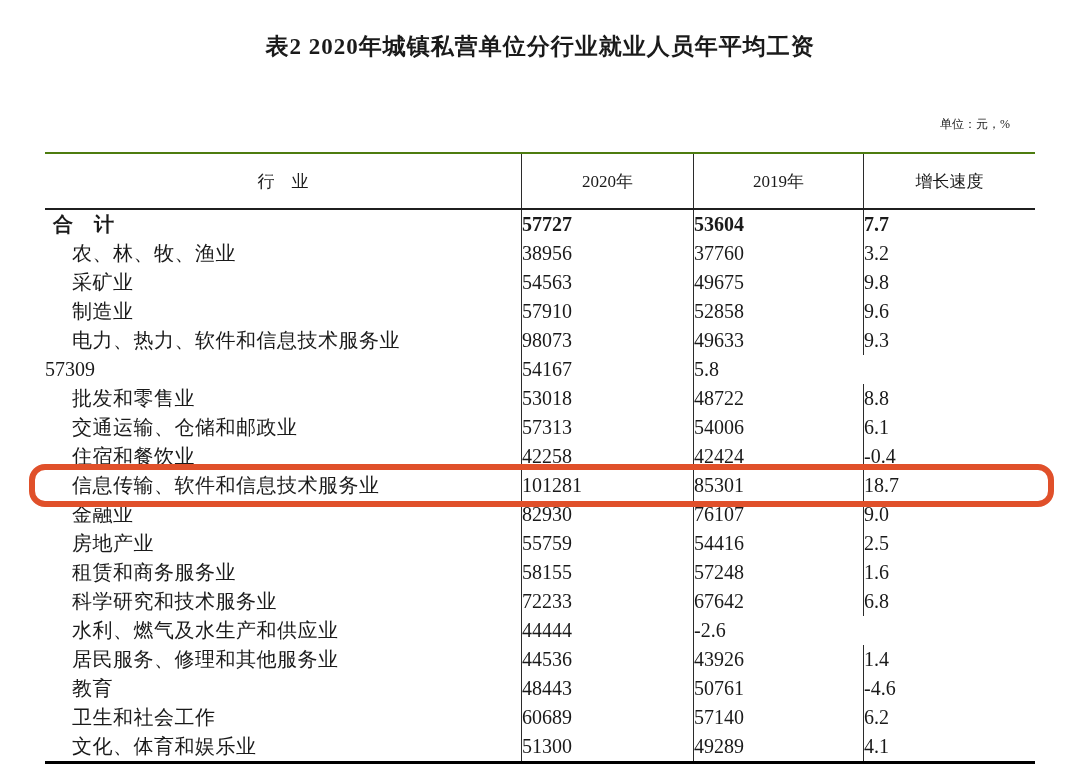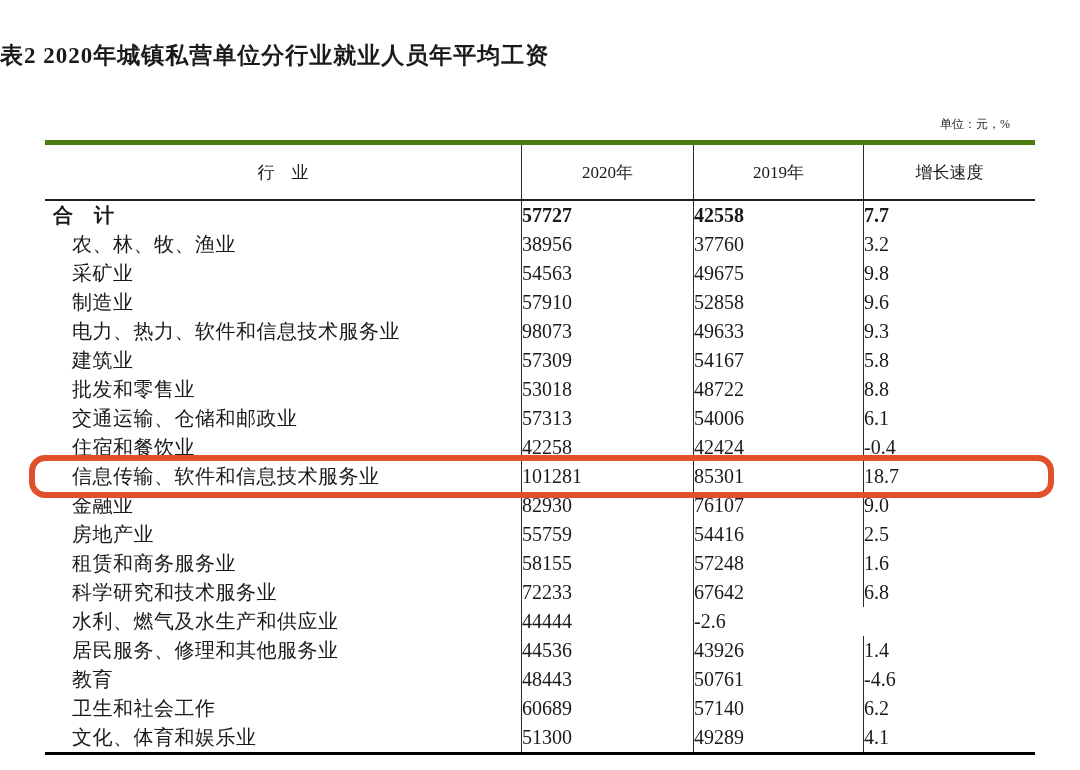--- a/index.html
+++ b/index.html
@@ -10,41 +10,41 @@
   body {
     width: 1080px;
     height: 770px;
     position: relative;
     font-family: "Liberation Serif", "DejaVu Serif", serif;
     color: #1a1a1a;
     overflow: hidden;
   }
   .title {
     position: absolute;
-    top: 40px;
+    top: 31px;
     left: 0;
     width: 100%;
     margin: 0;
-    text-align: left;
+    text-align: center;
     font-size: 23px;
     font-weight: bold;
     letter-spacing: 1px;
   }
   .unit {
     position: absolute;
     top: 116px;
     right: 70px;
     font-size: 12px;
   }
   .table {
     position: absolute;
-    top: 140px;
+    top: 152px;
     left: 45px;
     width: 990px;
-    border-top: 5px solid #4d7c0f;
+    border-top: 2px solid #4d7c0f;
     border-bottom: 3px solid #000;
   }
   .header-row {
     display: grid;
     grid-template-columns: 476px 172px 170px 172px;
     height: 54px;
     border-bottom: 2px solid #1f1f1f;
   }
   .th {
     display: flex;
@@ -117,21 +117,21 @@
     <div class="header-row">
       <div class="th">行　业</div>
       <div class="th">2020年</div>
       <div class="th">2019年</div>
       <div class="th">增长速度</div>
     </div>
     <div class="tbody">
         <div class="tr bold total">
     <div class="td industry">合　计</div>
     <div class="td num">57727</div>
-    <div class="td num">42558</div>
+    <div class="td num">53604</div>
     <div class="td num growth">7.7</div>
   </div>
         <div class="tr">
     <div class="td industry">农、林、牧、渔业</div>
     <div class="td num">38956</div>
     <div class="td num">37760</div>
     <div class="td num growth">3.2</div>
   </div>
         <div class="tr">
     <div class="td industry">采矿业</div>
@@ -145,21 +145,20 @@
     <div class="td num">52858</div>
     <div class="td num growth">9.6</div>
   </div>
         <div class="tr">
     <div class="td industry">电力、热力、软件和信息技术服务业</div>
     <div class="td num">98073</div>
     <div class="td num">49633</div>
     <div class="td num growth">9.3</div>
   </div>
         <div class="tr">
-    <div class="td industry">建筑业</div>
     <div class="td num">57309</div>
     <div class="td num">54167</div>
     <div class="td num growth">5.8</div>
   </div>
         <div class="tr">
     <div class="td industry">批发和零售业</div>
     <div class="td num">53018</div>
     <div class="td num">48722</div>
     <div class="td num growth">8.8</div>
   </div>

